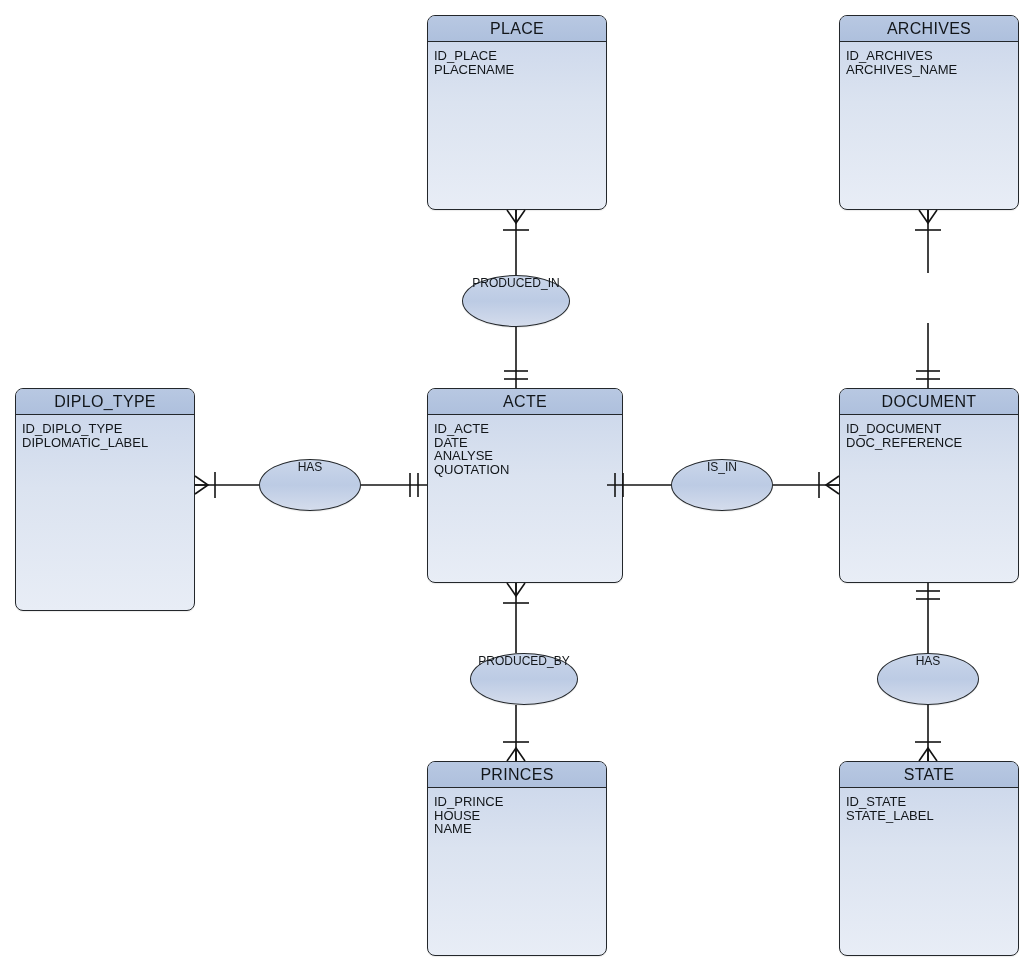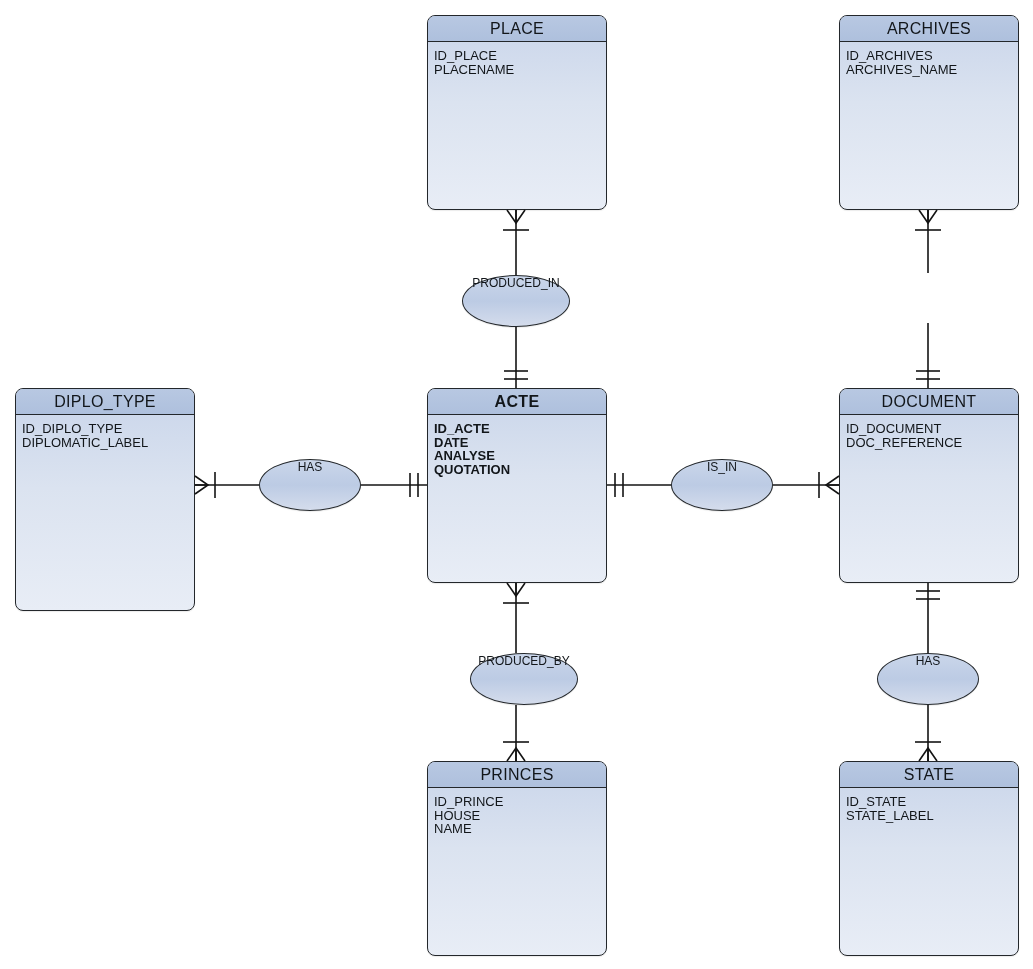--- a/index.html
+++ b/index.html
@@ -157,21 +157,21 @@
   </div>
 
   <div class="entity" style="left:15px; top:388px; width:180px; height:223px;">
     <div class="entity-title">DIPLO_TYPE</div>
     <div class="entity-attrs">
       <div class="attr">ID_DIPLO_TYPE</div>
       <div class="attr">DIPLOMATIC_LABEL</div>
     </div>
   </div>
 
-  <div class="entity" style="left:427px; top:388px; width:180px; height:195px;font-weight:bold;">
+  <div class="entity" style="left:427px; top:388px; width:196px; height:195px;">
     <div class="entity-title">ACTE</div>
     <div class="entity-attrs">
       <div class="attr">ID_ACTE</div>
       <div class="attr">DATE</div>
       <div class="attr">ANALYSE</div>
       <div class="attr">QUOTATION</div>
     </div>
   </div>
 
   <div class="entity" style="left:839px; top:388px; width:180px; height:195px;">

